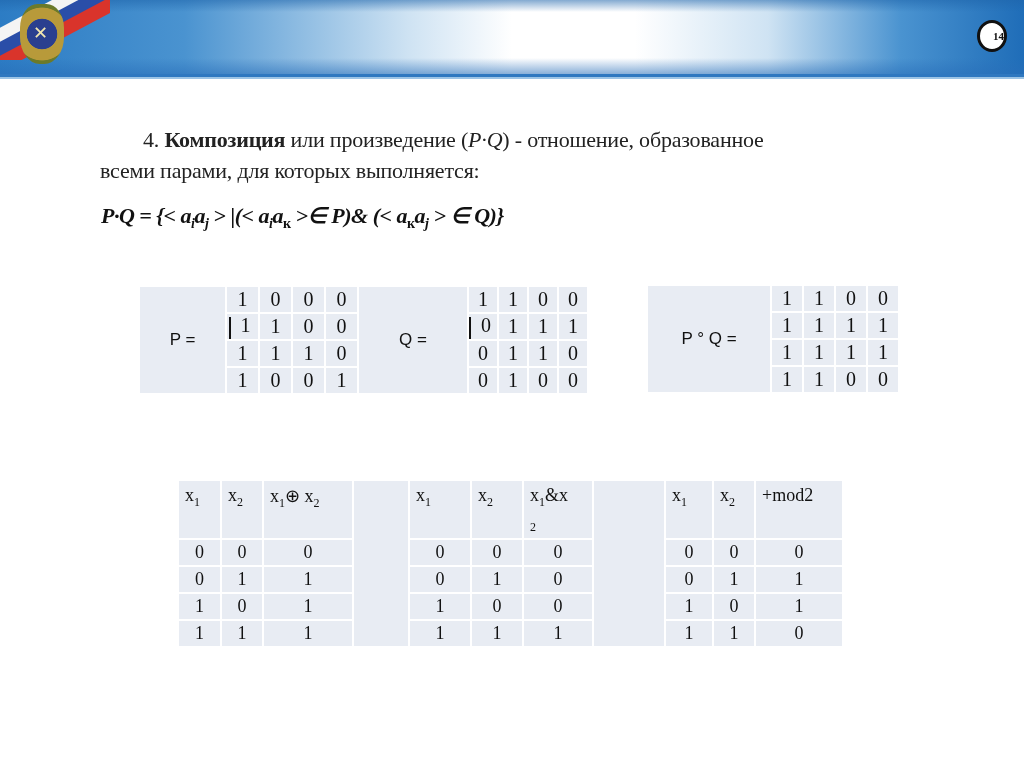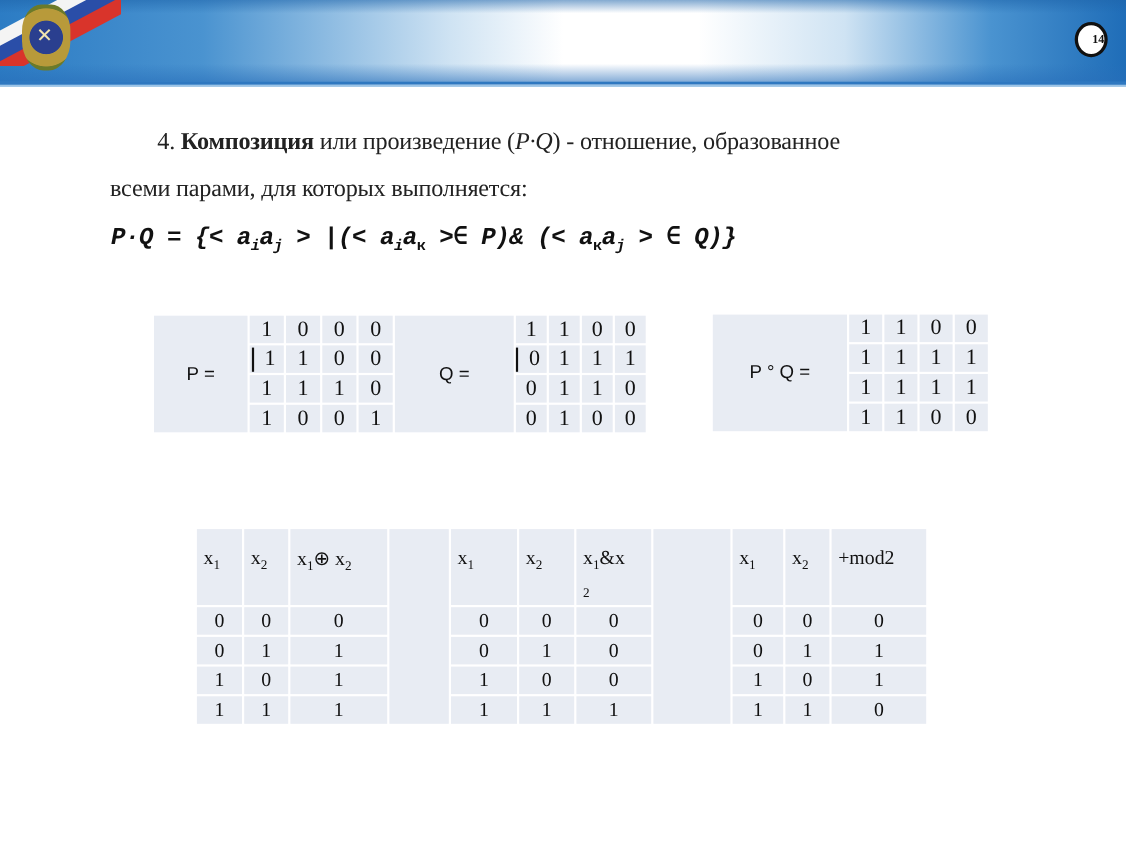--- a/index.html
+++ b/index.html
@@ -18,30 +18,30 @@
   .flag .r { position:absolute; left:-30px; top:30px; width:160px; height:14px; background:#d9342b; transform:rotate(-28deg); }
   .emblem { position:absolute; left:20px; top:4px; width:44px; height:60px; border-radius:40% 40% 45% 45%;
     background: radial-gradient(circle at 50% 50%, #2a3f8f 0 40%, #b89a3a 42% 70%, #6b7a2a 72%); }
   .emblem-star { position:absolute; left:33px; top:22px; color:#f1e6b0; font-size:18px; font-family:"DejaVu Sans", sans-serif; }
   .title { position:absolute; left:0; top:20px; width:1024px; text-align:center; font-family:"Liberation Sans", sans-serif;
     font-weight:bold; font-size:21px; color:#111; text-shadow:2px 2px 2px rgba(0,0,0,0.35); }
   .page-num { position:absolute; left:977px; top:20px; width:30px; height:32px; border-radius:50%; background:#fff;
     border:3px solid #111; box-sizing:border-box; text-align:right; line-height:26px; font-family:Liberation Serif, serif;
     font-weight:bold; font-size:11px; color:#111; }
   .para { position:absolute; left:100px; font-size:22px; color:#222; white-space:nowrap; letter-spacing:-0.2px; }
-  .formula { position:absolute; left:101px; top:203px; font-size:22px; font-weight:bold; font-style:italic; color:#111; white-space:nowrap; font-family:Liberation Mono, monospace; letter-spacing:-0.5px;text-align:center; }
+  .formula { position:absolute; left:101px; top:203px; font-size:22px; font-weight:bold; font-style:italic; color:#111; white-space:nowrap; font-family:Liberation Serif, serif; letter-spacing:-0.5px;text-align:center; }
   .formula .sub { font-size:14px; vertical-align:-5px; }
   .formula .up { font-style:normal; }
   table.mt { position:absolute; border-collapse:separate; border-spacing:2px; }
   table.mt td { background:#e8ecf3; font-family:"Liberation Serif", serif; font-size:20px; color:#111; text-align:center; padding:0; }
   .lbl { font-family:"Liberation Sans", sans-serif !important; font-size:17px !important; }
   .bar { display:inline-block; width:2px; height:22px; background:#111; vertical-align:middle; margin-right:4px; position:relative; left:-6px; }
   table.tt { position:absolute; left:177px; top:479px; border-collapse:separate; border-spacing:2px; }
   table.tt td { background:#e8ecf3; font-size:18px; color:#111; padding:0; text-align:center; }
-  table.tt tr.hd td { height:53px; vertical-align:top; text-align:left; padding-left:6px; padding-top:16px; }
+  table.tt tr.hd td { height:53px; vertical-align:top; text-align:left; padding-left:6px; padding-top:4px; }
   table.tt tr.row td { height:25px; }
   table.tt td.gap { background:#e8ecf3; }
   sub { font-size:12px; }
 </style>
 </head>
 <body>
 
 <div class="header">
   <div class="header-top"></div>
   <div class="header-bottom"></div>
@@ -50,21 +50,21 @@
       <div class="b"></div>
       <div class="r"></div>
   </div>
   <div class="emblem"></div>
   <div class="emblem-star">✕</div>
   <div class="page-num">14</div>
 </div>
 <div class="header-line"></div>
 <div class="header-line2"></div>
 
-<div class="para" style="top:115px; left:143px;">
+<div class="para" style="top:127px; left:143px;">
   <span>4.</span>
   <b>Композиция</b><span> или произведение (</span><i>P·Q</i><span>) - отношение, образованное</span>
 </div>
 <div class="para" style="top:158px;">всеми парами, для которых выполняется:</div>
 
 <div class="formula">
   <span>P·Q = {&lt; </span><span>a</span><span class="sub">i</span><span>a</span><span class="sub">j</span><span> &gt; |(&lt; </span><span>a</span><span class="sub">i</span><span>a</span><span class="sub up">к</span><span> &gt;∈ P)&amp; (&lt; </span><span>a</span><span class="sub up">к</span><span>a</span><span class="sub">j</span><span> &gt; ∈ Q)}</span>
 </div>
 
 <table class="mt" style="left:138px; top:285px;">

